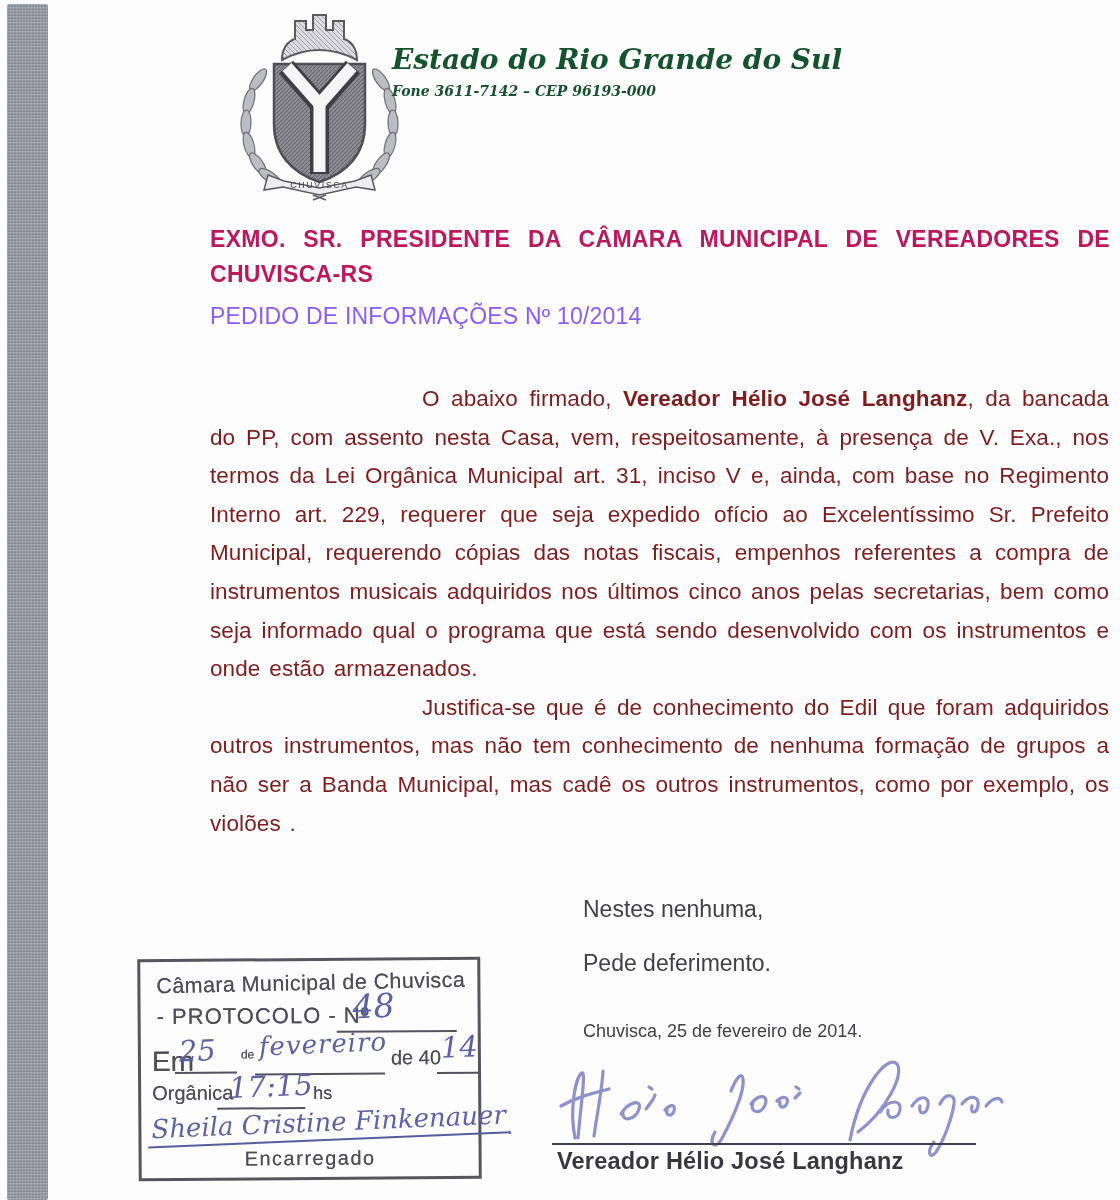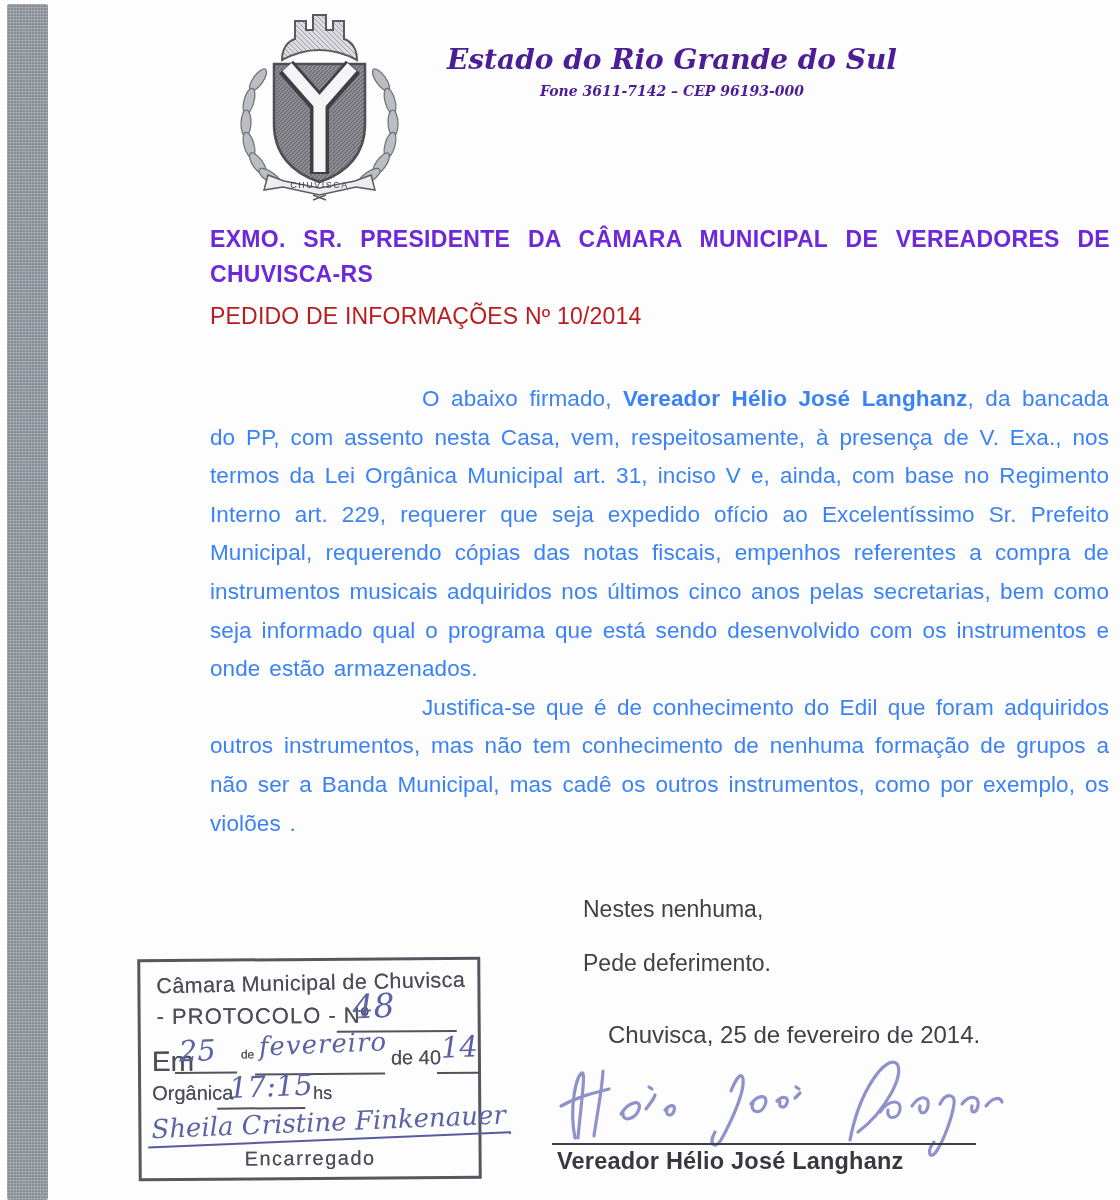--- a/index.html
+++ b/index.html
@@ -11,46 +11,46 @@
   .scan-strip{
     position:absolute;left:7px;top:4px;bottom:0;width:41px;
     background:
       repeating-linear-gradient(90deg, rgba(255,255,255,.07) 0 1px, rgba(0,0,0,.05) 1px 3px),
       repeating-linear-gradient(0deg, #959ba4 0 1px, #a7acb3 1px 2px, #8d939c 2px 3px);
     border-radius:2px;
   }
   
   .crest{position:absolute;left:232px;top:6px;}
   .letterhead{
-    position:absolute;left:392px;top:42px;width:560px;text-align:center;
-    font-family:"DejaVu Serif",serif;font-style:italic;font-weight:700;color:#4c1d95;
+    position:absolute;left:392px;top:42px;width:560px;text-align:left;
+    font-family:"DejaVu Serif",serif;font-style:italic;font-weight:700;color:#14532d;
   }
   .lh1{font-size:28px;line-height:36px;white-space:nowrap;}
   .lh2{font-size:28px;line-height:36px;white-space:nowrap;}
   .lh3{font-size:26px;line-height:33px;white-space:nowrap;}
   .lh4{font-size:14px;line-height:26px;white-space:nowrap;}
   
   .addressee{
     position:absolute;left:210px;top:222px;width:900px;
-    font-size:23px;font-weight:700;line-height:35px;text-align:justify;color:#6d28d9;
+    font-size:23px;font-weight:700;line-height:35px;text-align:justify;color:#be185d;
     letter-spacing:.3px;word-spacing:4px;
   }
-  .subject{position:absolute;left:210px;top:303px;font-size:23px;letter-spacing:.2px;color:#b91c1c;}
+  .subject{position:absolute;left:210px;top:303px;font-size:23px;letter-spacing:.2px;color:#8b5cf6;}
   
   .body-text{
     position:absolute;left:210px;top:380px;width:899px;
-    font-size:22.5px;line-height:38.6px;text-align:justify;color:#3b82f6;
+    font-size:22.5px;line-height:38.6px;text-align:justify;color:#7f1d1d;
     letter-spacing:.1px;word-spacing:2.5px;
   }
   .body-text p{margin:0;text-indent:212px;}
   .body-text .b{font-weight:700;}
   
   .closing1{position:absolute;left:583px;top:896px;font-size:23px;}
   .closing2{position:absolute;left:583px;top:950px;font-size:23px;}
-  .closing-date{position:absolute;left:583px;top:1021px;font-size:24px;margin-left:25px;}
+  .closing-date{position:absolute;left:583px;top:1021px;font-size:18px;}
   
   .sig-scrawl{position:absolute;left:545px;top:1046px;}
   .sig-line{position:absolute;left:552px;top:1143px;width:424px;border-top:2.5px solid #3c4048;}
   .sig-name{position:absolute;left:557px;top:1148px;font-size:23.5px;font-weight:700;color:#38383e;letter-spacing:.2px;}
   
   .stamp{
     position:absolute;left:138px;top:958px;width:337px;height:216px;
     border:3px solid #56565f;transform:rotate(-.4deg);
     color:#4e4e58;
   }

